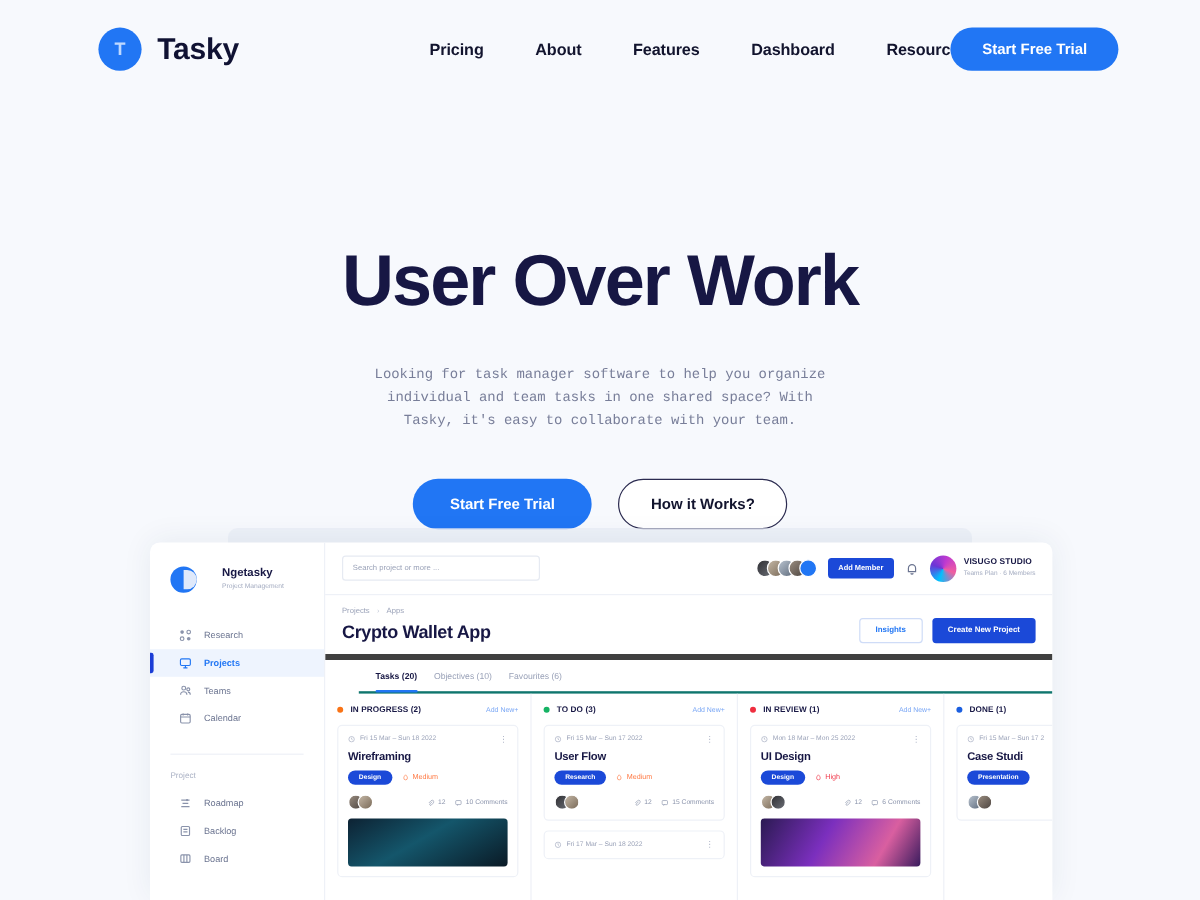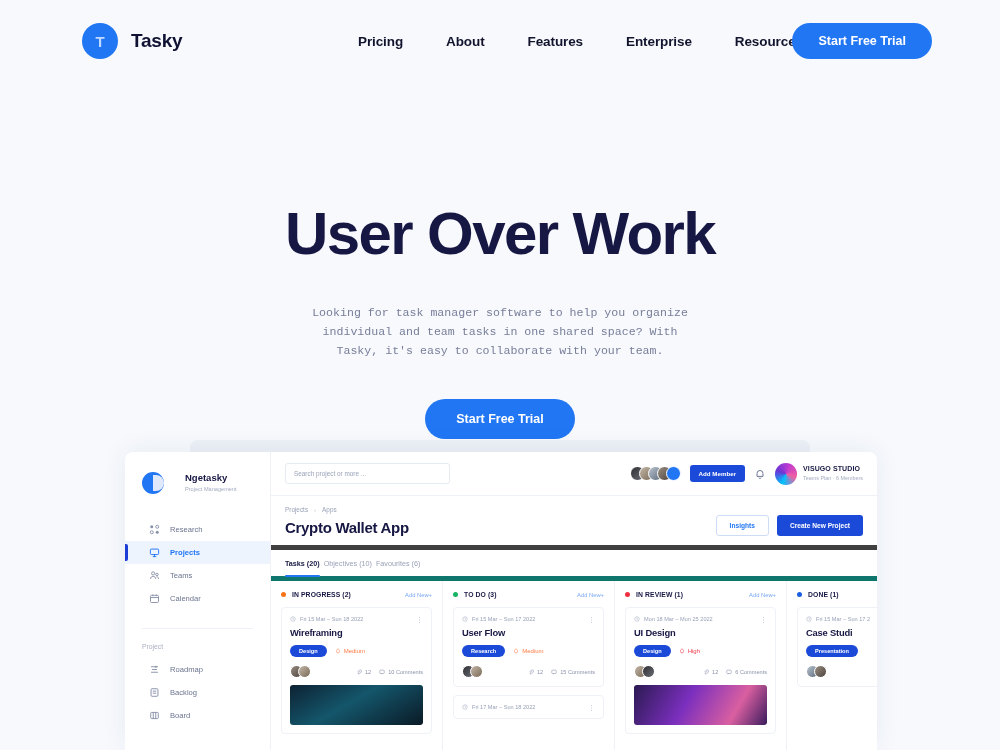--- a/index.html
+++ b/index.html
@@ -16,21 +16,21 @@
     position: absolute; top: 0; left: 0; width: 1000px; height: 82px;
     display: flex; align-items: center;
   }
   .brand { position: absolute; left: 82px; display: flex; align-items: center; gap: 13px; }
   .brand-mark {
     width: 36px; height: 36px; border-radius: 50%;
     background: #2176f4; color: #bfd9ff;
     display: flex; align-items: center; justify-content: center;
     font-size: 15px; font-weight: 600;
   }
-  .brand-name { font-size: 19px; font-weight: 700; color: #101233; letter-spacing: -0.2px; }
+  .brand-name { font-size: 25px; font-weight: 700; color: #101233; letter-spacing: -0.2px; }
 
   .main-nav { position: absolute; left: 334px; display: flex; gap: 43px; padding-left: 24px; }
   .main-nav a {
     font-size: 13.5px; font-weight: 700; color: #12142e;
     text-decoration: none; letter-spacing: -0.1px; white-space: nowrap;
   }
 
   .nav-cta {
     position: absolute; right: 68px;
     background: #2176f4; color: #fff; border: none; border-radius: 20px;
@@ -155,21 +155,21 @@
   .btn-insights {
     background: #fff; border: 1px solid #cfdcf7; color: #2176f4; border-radius: 3px;
     padding: 6px 13px; font-size: 6.6px; font-weight: 700; font-family: inherit; cursor: pointer;
   }
   .btn-create {
     background: #1b49d8; border: none; color: #fff; border-radius: 3px;
     padding: 7px 13px; font-size: 6.6px; font-weight: 700; font-family: inherit; cursor: pointer;
     white-space: nowrap;
   }
 
-  .tabs { display: flex; gap: 4px; padding: 9px 14px 0; border-bottom: 5px solid #0f766e; }
+  .tabs { display: flex; gap: 14px; padding: 9px 14px 0; border-bottom: 2px solid #0f766e; margin-left: 28px; }
   .tab { font-size: 7.2px; color: #9aa2b8; padding-bottom: 8px; position: relative; white-space: nowrap; }
   .tab.active { color: #171744; font-weight: 700; }
   .tab.active::after {
     content: ""; position: absolute; left: 0; bottom: -1px; width: 100%;
     height: 2px; background: #2176f4; border-radius: 2px;
   }
 
   
   .board { flex: 1; display: flex; overflow: hidden; }
   .col { width: 172px; flex: 0 0 172px; border-right: 1px solid #eef1f7; padding: 10px 10px 0; }
@@ -217,35 +217,36 @@
   <div class="site-header">
     <div class="brand">
       <div class="brand-mark">T</div>
       <div class="brand-name">Tasky</div>
     </div>
 
     <nav class="main-nav">
       <a href="#">Pricing</a>
       <a href="#">About</a>
       <a href="#">Features</a>
-      <a href="#">Enterprise</a>
+      <a href="#">Dashboard</a>
       <a href="#">Resources</a>
     </nav>
 
     <button class="nav-cta">Start Free Trial</button>
   </div>
 
   <section class="hero">
     <h1>
       <br>
       <span>User Over Work</span>
     </h1>
     <p>Looking for task manager software to help you organize individual and team tasks in one shared space? With Tasky, it's easy to collaborate with your team.</p>
     <div class="hero-actions">
       <button class="btn-primary">Start Free Trial</button>
+      <button class="btn-outline">How it Works?</button>
     </div>
   </section>
 
   <div class="app-shadow"></div>
 
   <div class="app">
 
     <aside class="app-sidebar">
       <div class="ws">
         <div class="ws-logo"></div>

